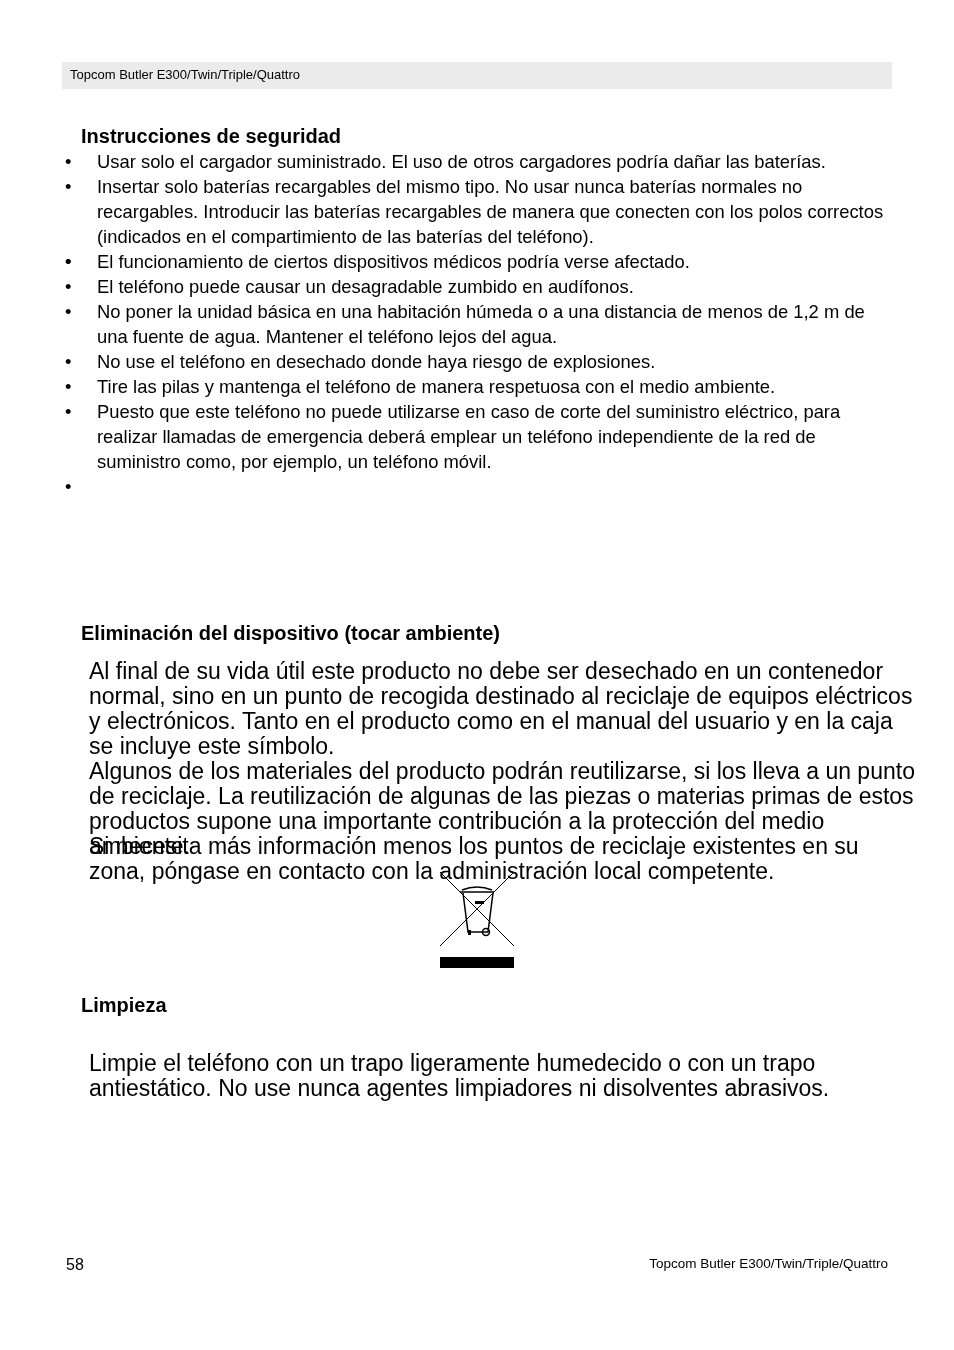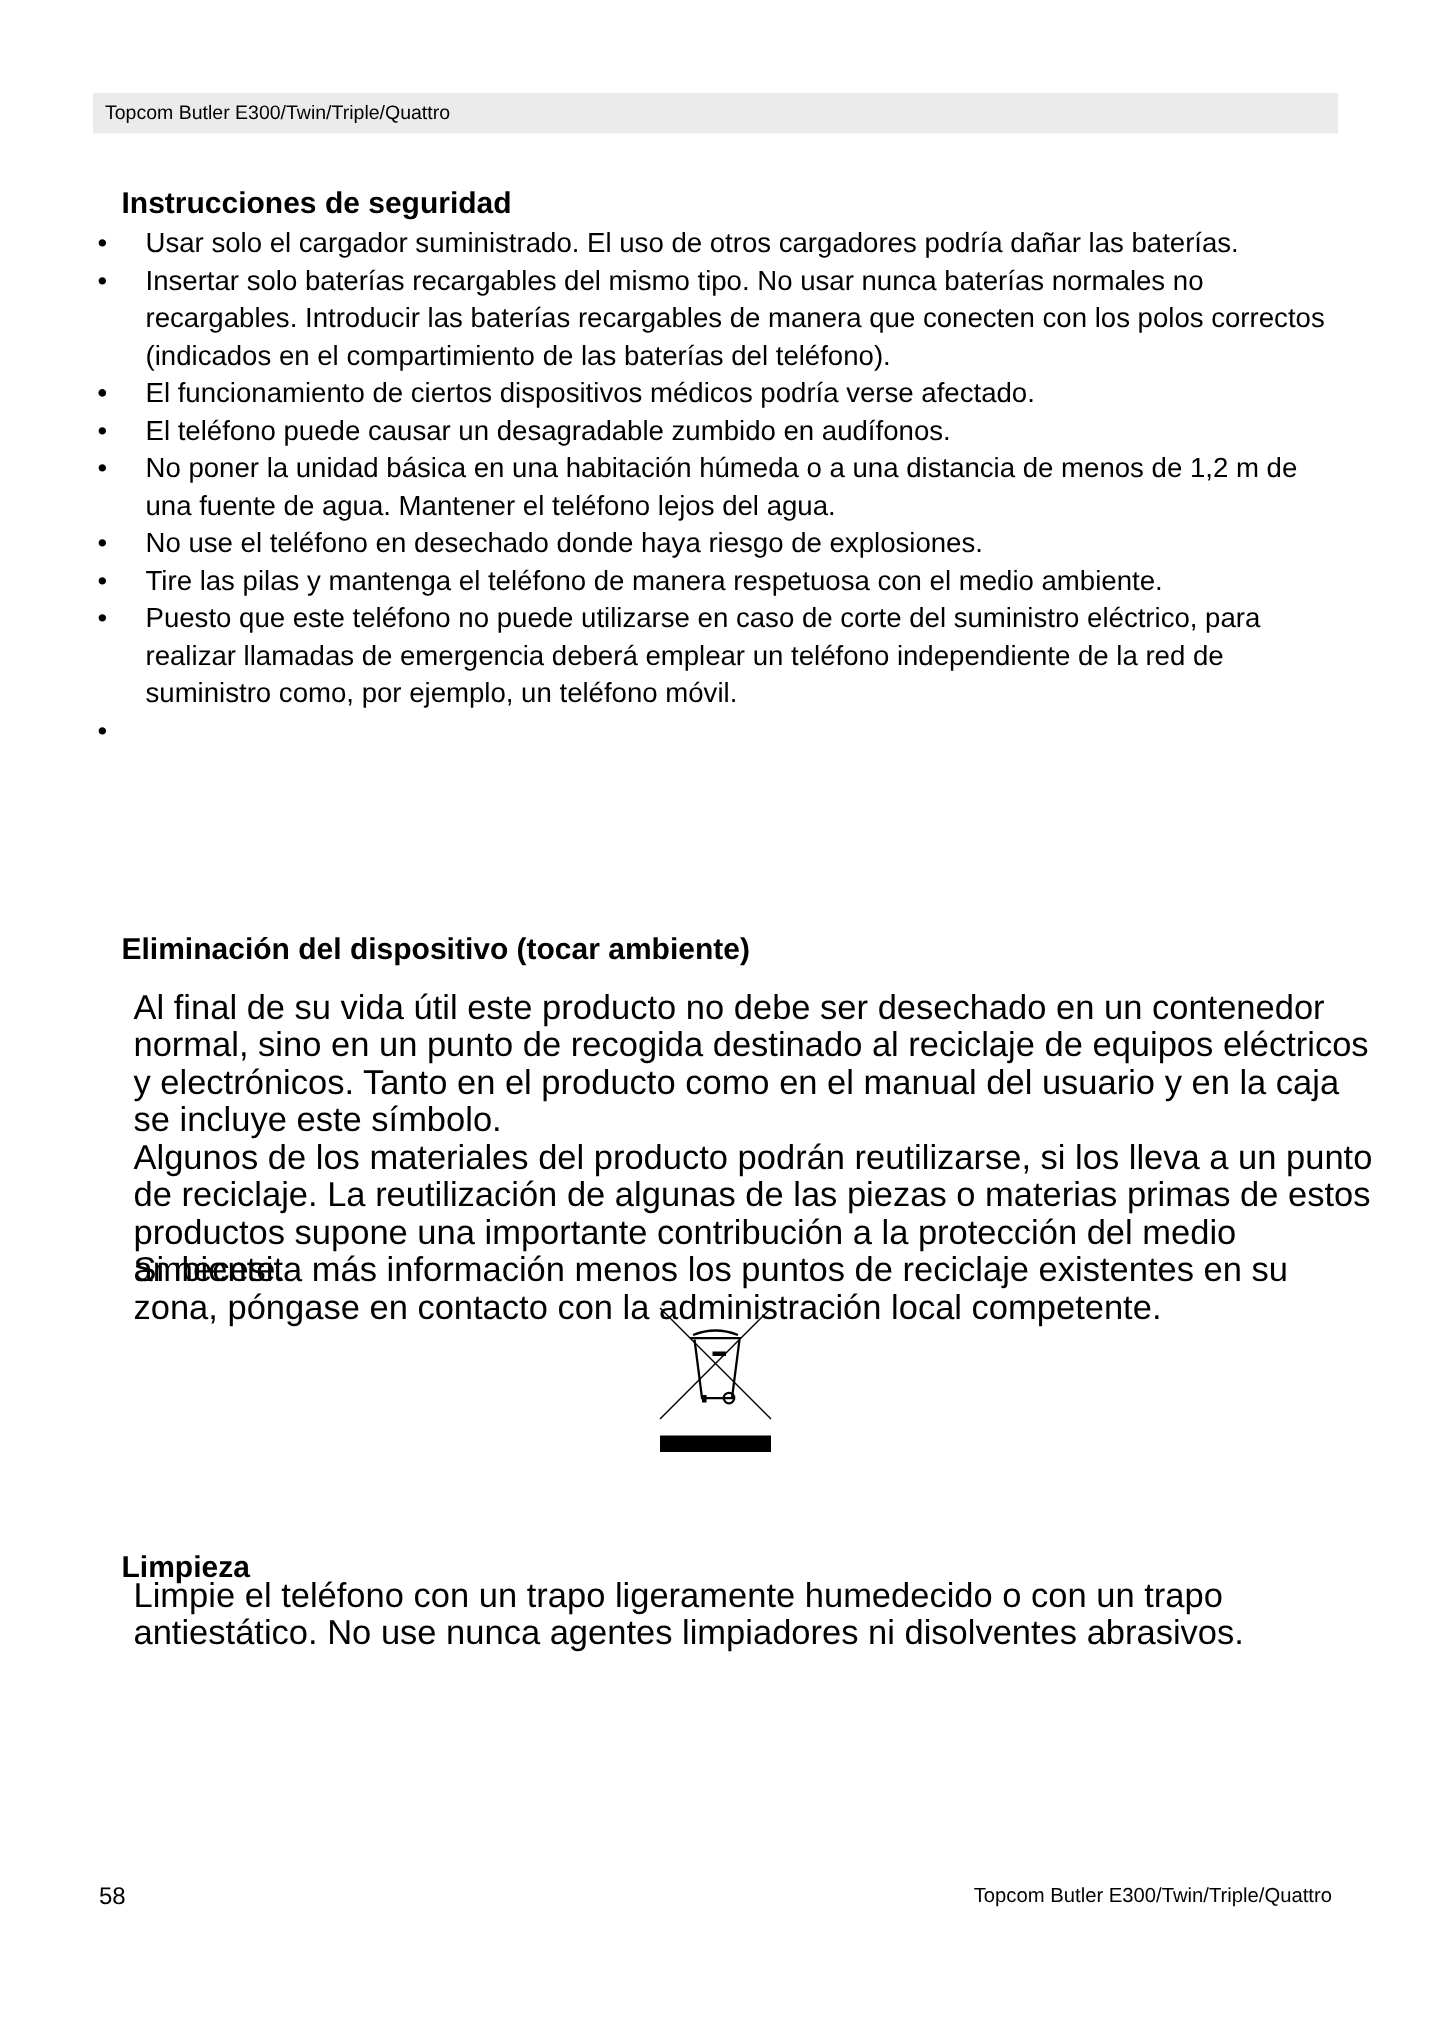--- a/index.html
+++ b/index.html
@@ -75,18 +75,18 @@
     <circle cx="48" cy="62" r="3.5" fill="none" stroke="#000" stroke-width="1.5"></circle>
     <rect x="30" y="60" width="3" height="5" fill="#000"></rect>
 
     <line x1="2" y1="2" x2="76" y2="76" stroke="#000" stroke-width="1"></line>
     <line x1="76" y1="2" x2="2" y2="76" stroke="#000" stroke-width="1"></line>
 
     <rect x="2" y="87" width="74" height="11" fill="#000"></rect>
   </svg>
 </div>
 
-<h2 class="h2" style="top:1017px;">Limpieza</h2>
+<h2 class="h2" style="top:977px;">Limpieza</h2>
 
 <p class="para" style="top:1039px;">Limpie el teléfono con un trapo ligeramente humedecido o con un trapo antiestático. No use nunca agentes limpiadores ni disolventes abrasivos.</p>
 
 <div class="footer-left">58</div>
 <div class="footer-right">Topcom Butler E300/Twin/Triple/Quattro</div>
 
 </body></html>

